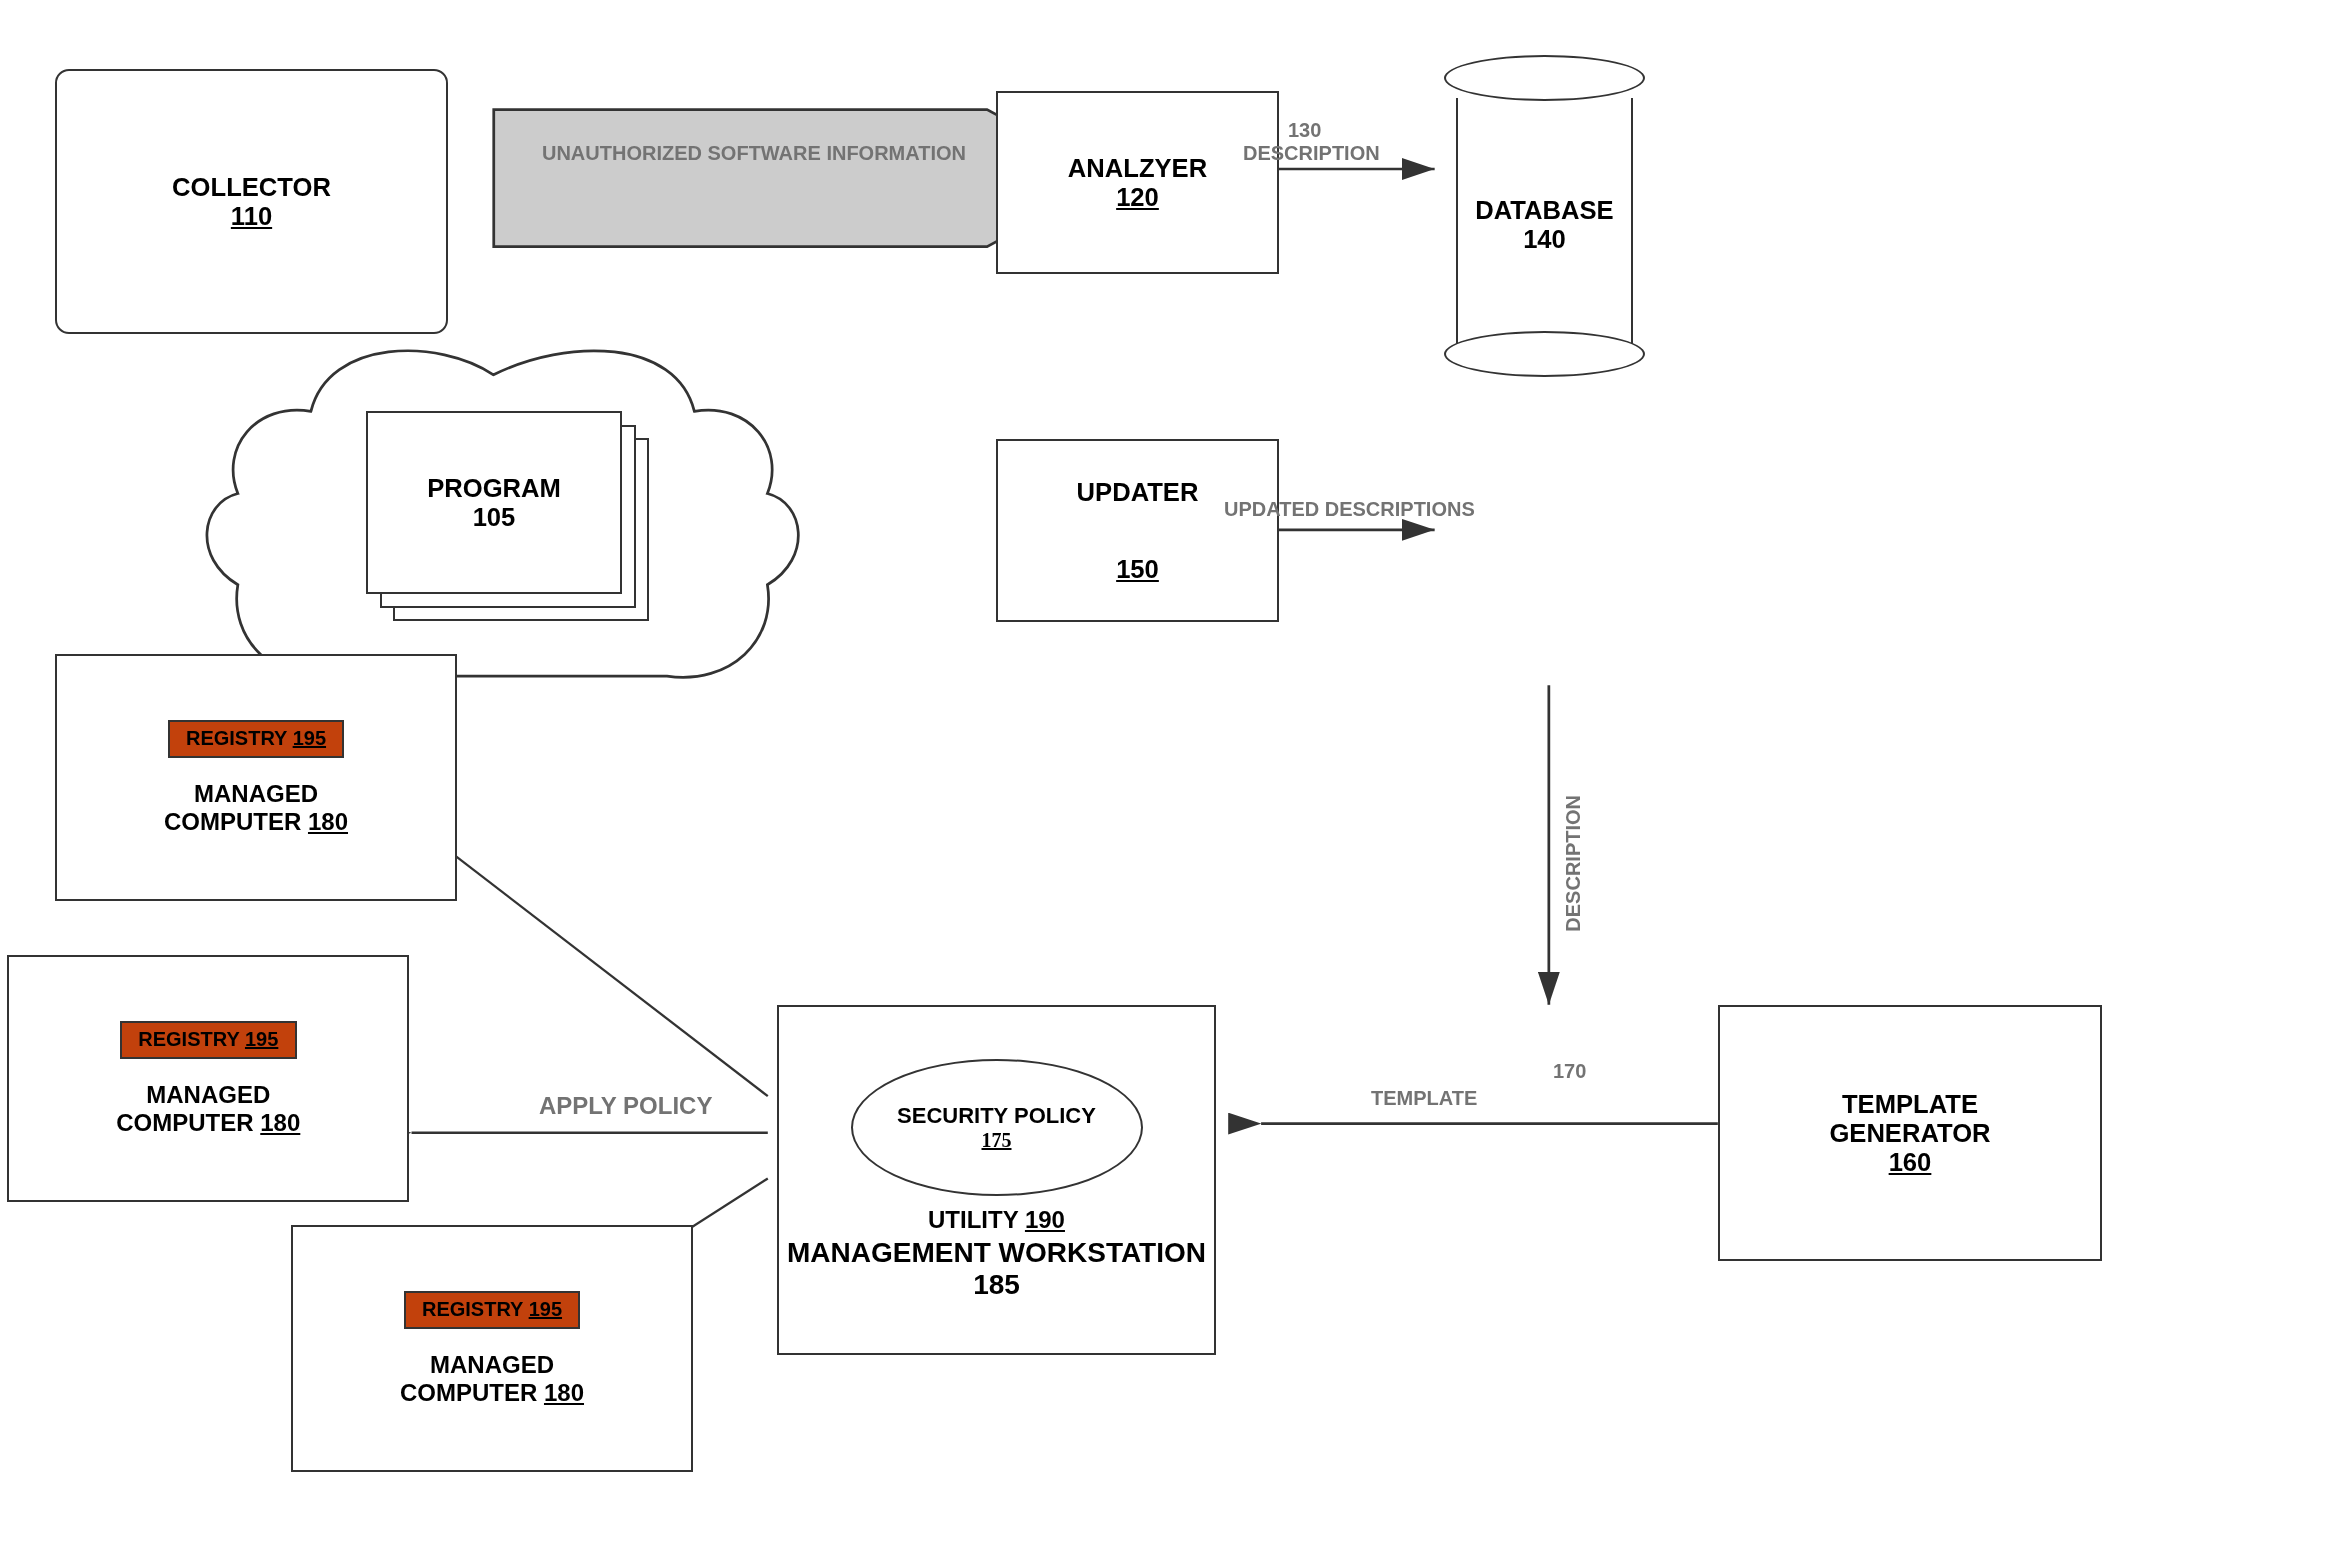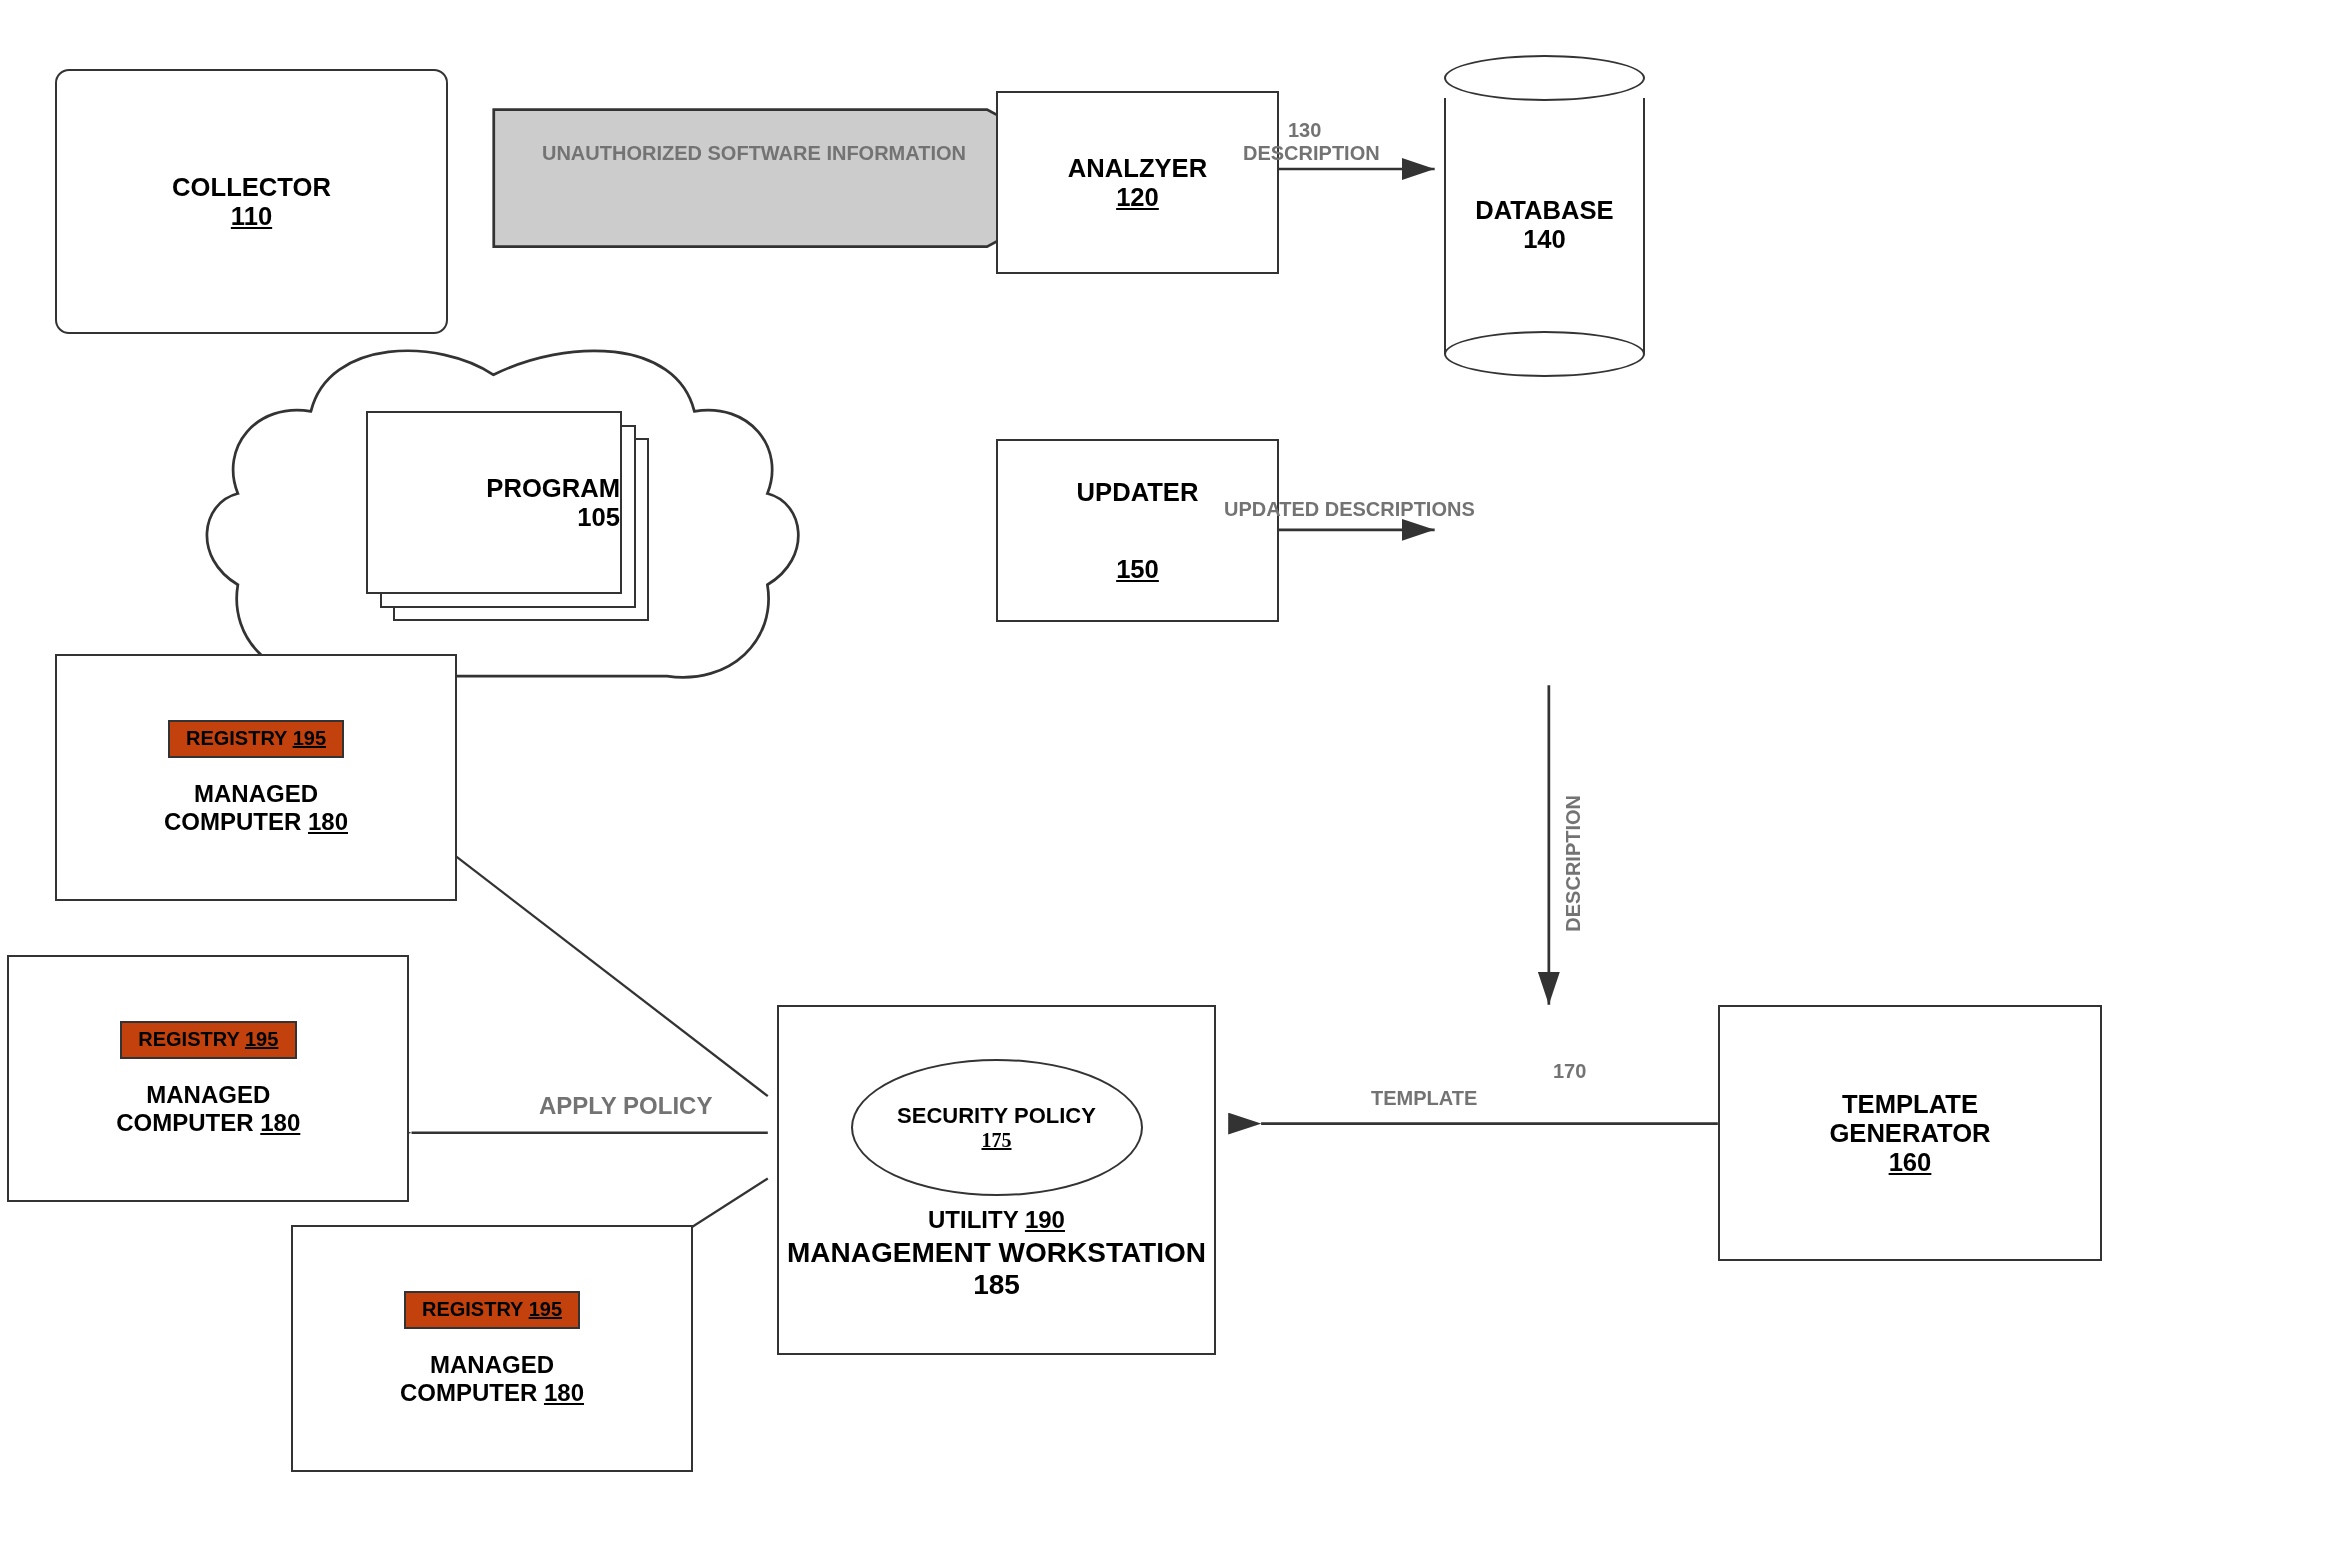--- a/index.html
+++ b/index.html
@@ -67,21 +67,21 @@
       flex-direction: column;
       align-items: center;
       justify-content: center;
     }
 
     .cylinder-body {
       border-left: 2.7px solid #333;
       border-right: 2.7px solid #333;
       border-bottom: 2.7px solid #333;
       background: #fff;
-      width: 201px;
+      width: 177px;
       height: 256px;
       position: relative;
       display: flex;
       align-items: center;
       justify-content: center;
     }
 
     .cylinder-top {
       width: 201px;
       height: 46px;
@@ -220,21 +220,21 @@
                C 600 400, 650 350, 640 290
                C 690 260, 680 200, 640 190
                C 660 140, 620 90, 560 100
                C 540 20, 420 20, 340 60 Z" fill="white" stroke="#333" stroke-width="3"></path>
     </svg>
     
     <div style="position:absolute; top:91px; left:183px;">
 
       <div style="position:absolute; left:27.4px; top:27.4px; width:256px; height:183px; border:2.7px solid #333; background:#fff;"></div>
       <div style="position:absolute; left:13.7px; top:13.7px; width:256px; height:183px; border:2.7px solid #333; background:#fff;"></div>
-      <div style="position:absolute; left:0; top:0; width:256px; height:183px; border:2.7px solid #333; background:#fff; display:flex; flex-direction:column; align-items:flex-end; justify-content:center; font-size:25.6px; font-weight:bold;">
+      <div style="position:absolute; left:0; top:0; width:256px; height:183px; border:2.7px solid #333; background:#fff; display:flex; flex-direction:column; align-items:center; justify-content:center; font-size:25.6px; font-weight:bold;">
         <div>PROGRAM</div>
         <div class="underline">105</div>
       </div>
     </div>
   </div>
 
   <div class="box" style="left:996px; top:439px; width:283px; height:183px;gap:48px;">
     <div>UPDATER</div>
     <div class="underline">150</div>
   </div>

